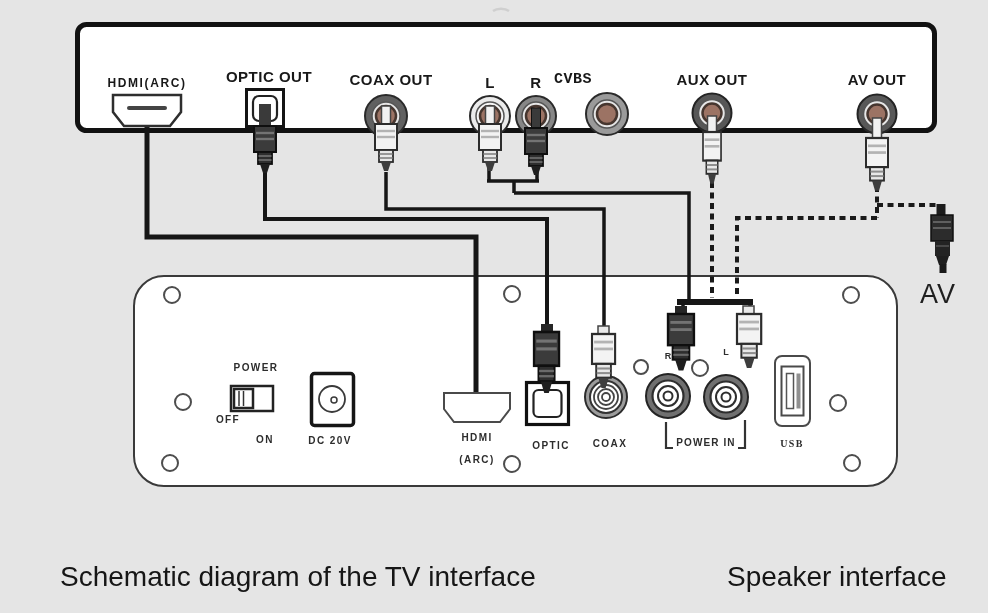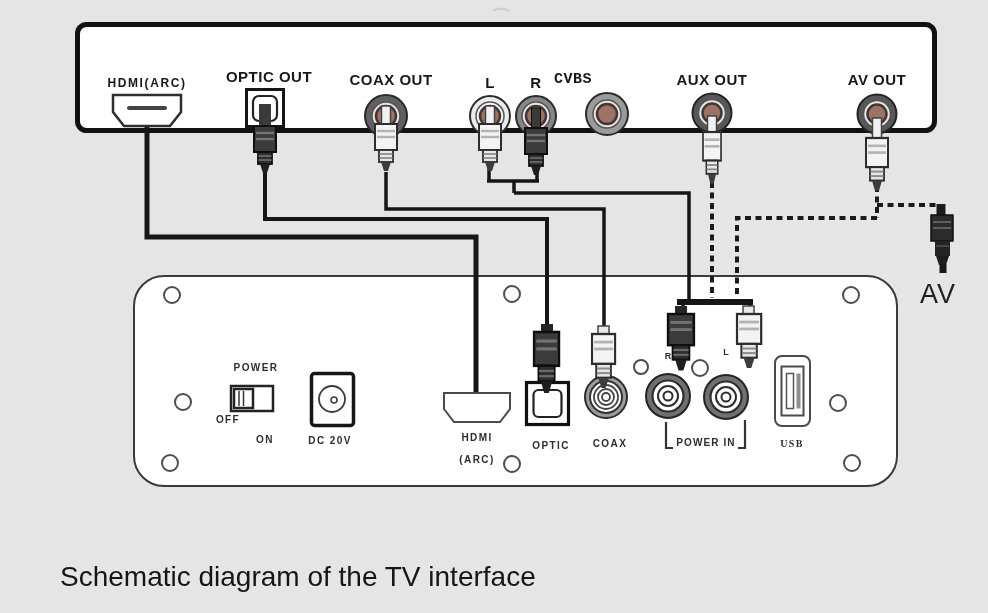--- a/index.html
+++ b/index.html
@@ -217,14 +217,15 @@
 <div class="splbl" style="left:511px;top:440px;width:80px;text-align:center;">OPTIC</div>
 <div class="splbl" style="left:570px;top:438px;width:80px;">COAX</div>
 <div class="splbl tiny" style="left:662px;top:351px;width:12px;">R</div>
 <div class="splbl tiny" style="left:720px;top:347px;width:12px;">L</div>
 <div class="splbl" style="left:666px;top:437px;width:80px;letter-spacing:1.1px;">POWER IN</div>
 <div class="splbl" style="left:762px;top:438px;width:60px;font-family:Liberation Serif, serif;">USB</div>
 
 <div class="avlbl" style="left:920px;top:279px;">AV</div>
 
 <div class="caption" style="left:36px;top:561px;margin-left:24px;">Schematic diagram of the TV interface</div>
+<div class="caption" style="left:727px;top:561px;">Speaker interface</div>
 
 </div>
 
 </body></html>

